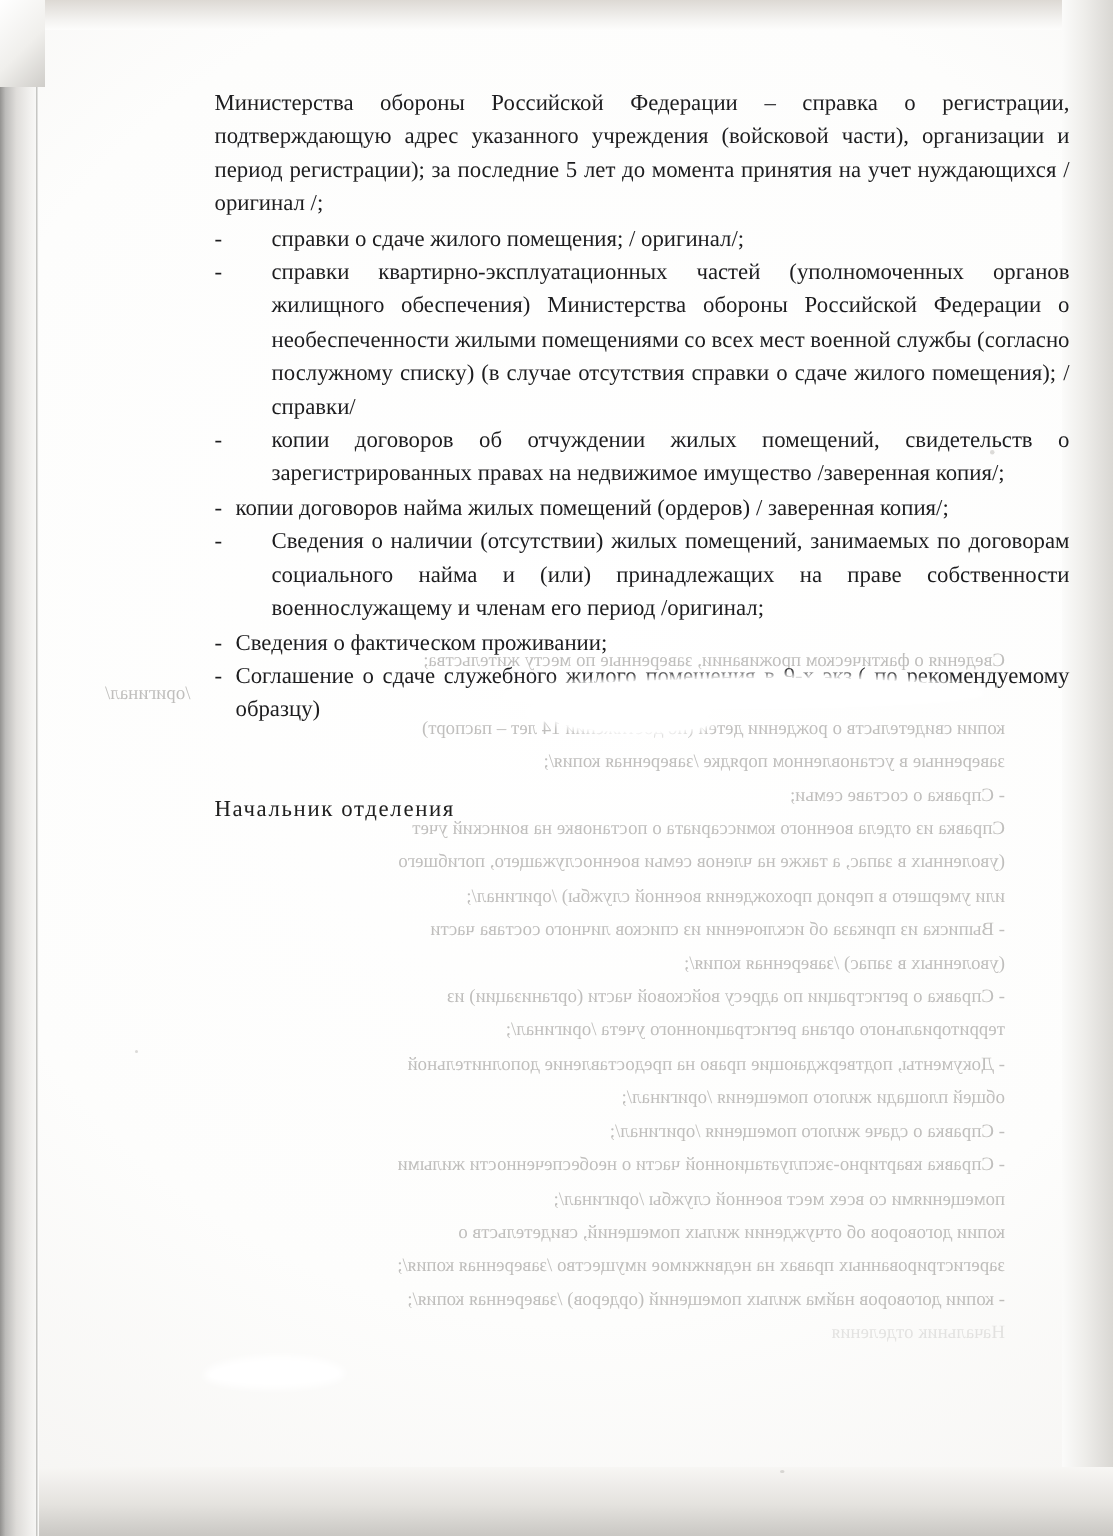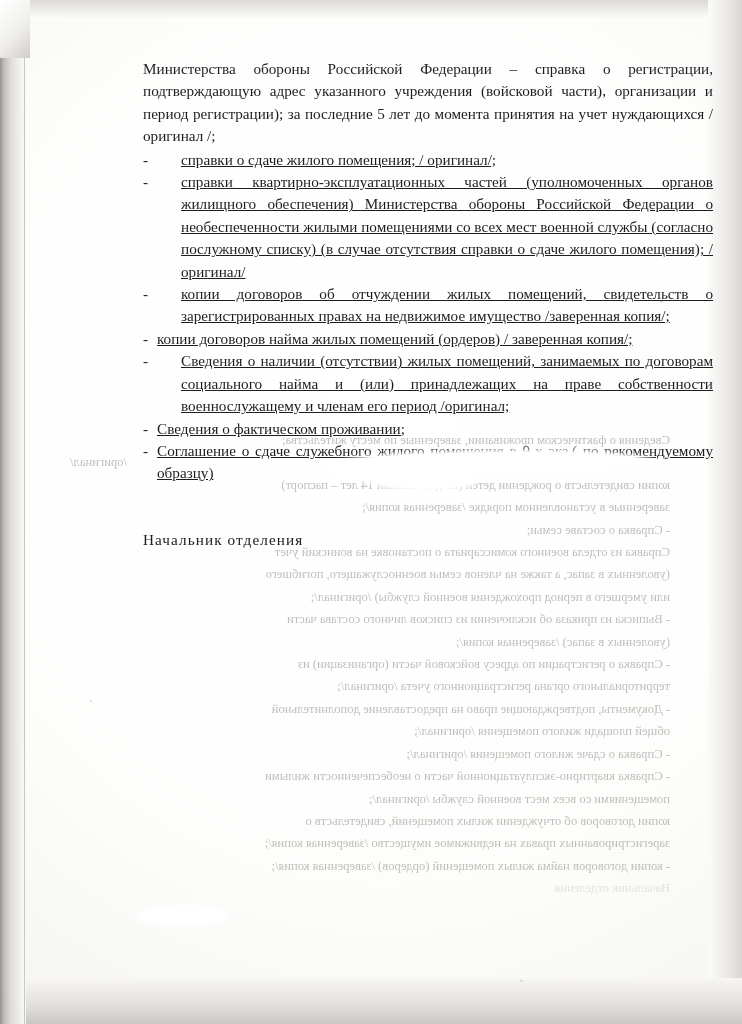--- a/index.html
+++ b/index.html
@@ -97,21 +97,20 @@
   .dash-item .bullet {
     flex: 0 0 auto;
     width: 38px;
     display: inline-block;
   }
   .dash-item .bullet.narrow { width: 14px; }
   .dash-item .txt {
     flex: 1 1 auto;
     text-align: justify;
     text-justify: inter-word;
-    text-decoration: underline;
   }
   .signature-line {
     margin-top: 44px;
     letter-spacing: 1.1px;
     color: #20201f;
     font-size: 15.2px;
   }
 
   
   .whiteout {
@@ -211,21 +210,21 @@
 
     <p class="para first">Министерства обороны Российской Федерации – справка о регистрации, подтверждающую адрес указанного учреждения (войсковой части), организации и период регистрации);  за последние 5 лет до момента принятия на учет нуждающихся  / оригинал /;</p>
 
     <div class="dash-item">
       <span class="bullet">-</span>
       <span class="txt">справки о сдаче жилого помещения; / оригинал/;</span>
     </div>
 
     <div class="dash-item">
       <span class="bullet">-</span>
-      <span class="txt">справки квартирно-эксплуатационных частей (уполномоченных органов жилищного обеспечения) Министерства обороны Российской Федерации о необеспеченности жилыми помещениями со всех мест военной службы (согласно послужному списку) (в случае отсутствия справки о сдаче жилого помещения); / оригинал/</span>
+      <span class="txt">справки квартирно-эксплуатационных частей (уполномоченных органов жилищного обеспечения) Министерства обороны Российской Федерации о необеспеченности жилыми помещениями со всех мест военной службы (согласно послужному списку) (в случае отсутствия справки о сдаче жилого помещения); / справки/</span>
     </div>
 
     <div class="dash-item">
       <span class="bullet">-</span>
       <span class="txt">копии договоров об отчуждении жилых помещений, свидетельств о зарегистрированных правах на недвижимое имущество /заверенная копия/;</span>
     </div>
 
     <div class="dash-item">
       <span class="bullet narrow">-</span>
       <span class="txt">копии договоров найма жилых помещений (ордеров) / заверенная копия/;</span>

